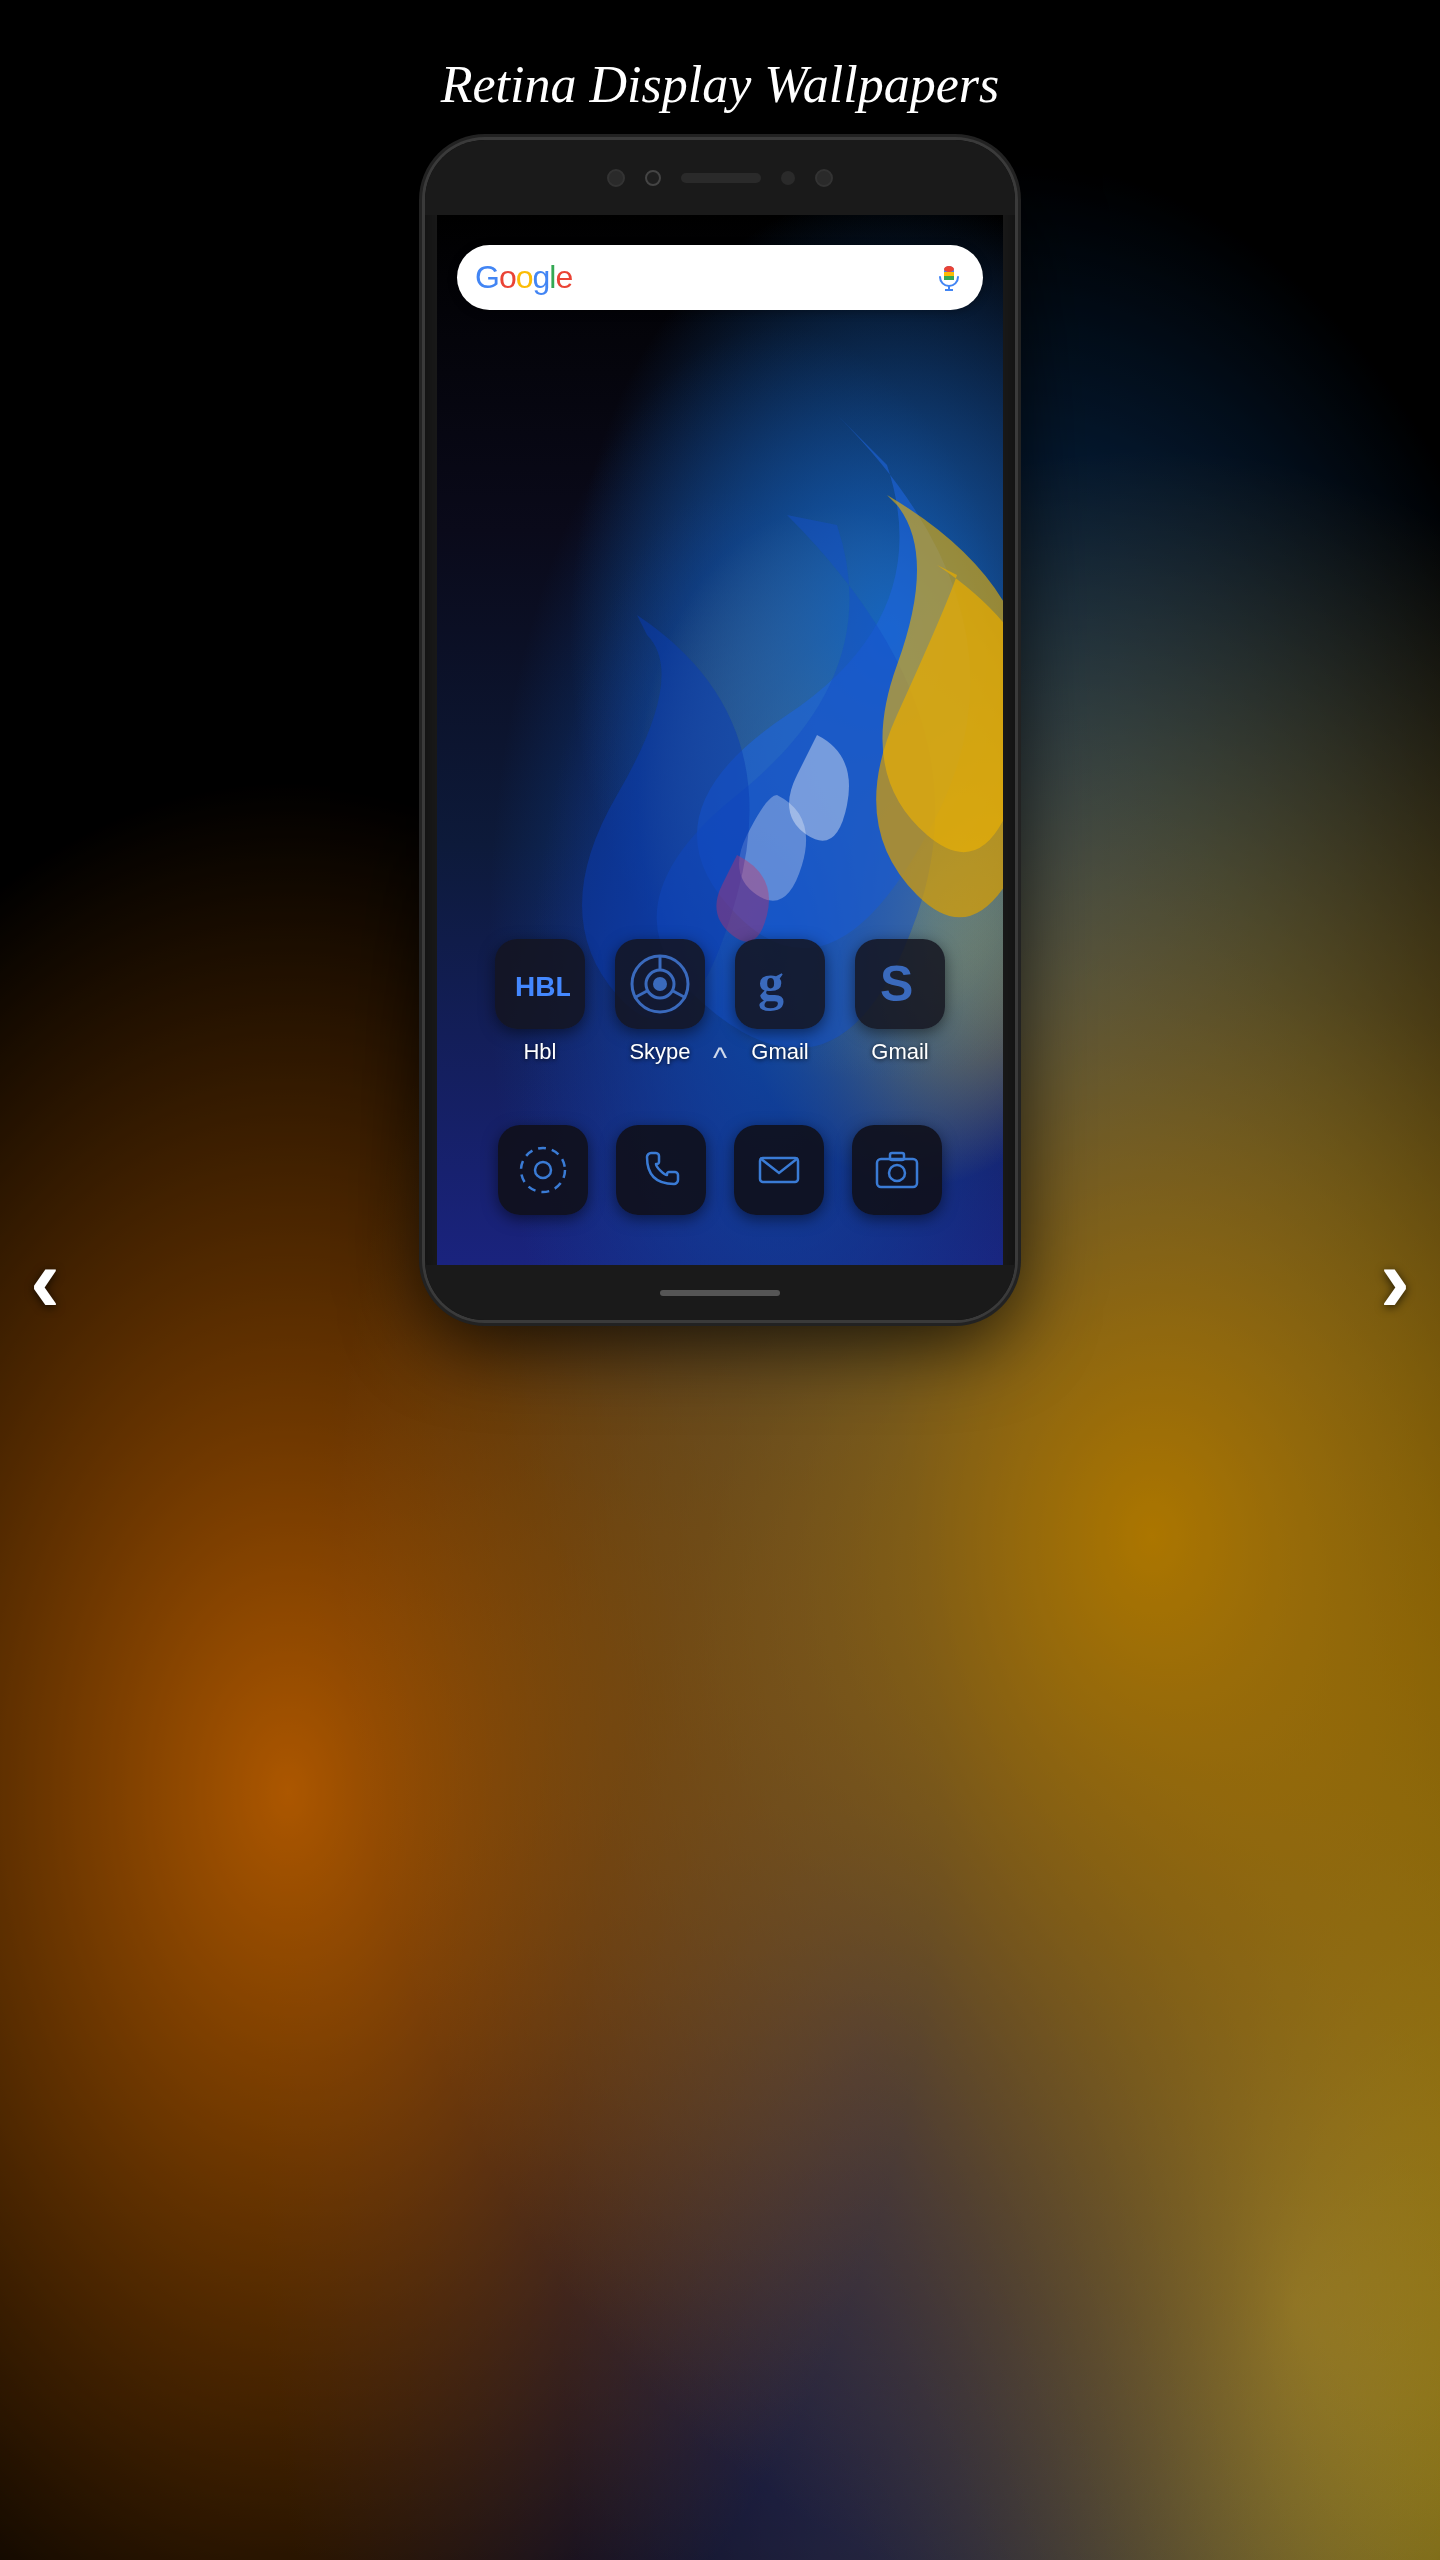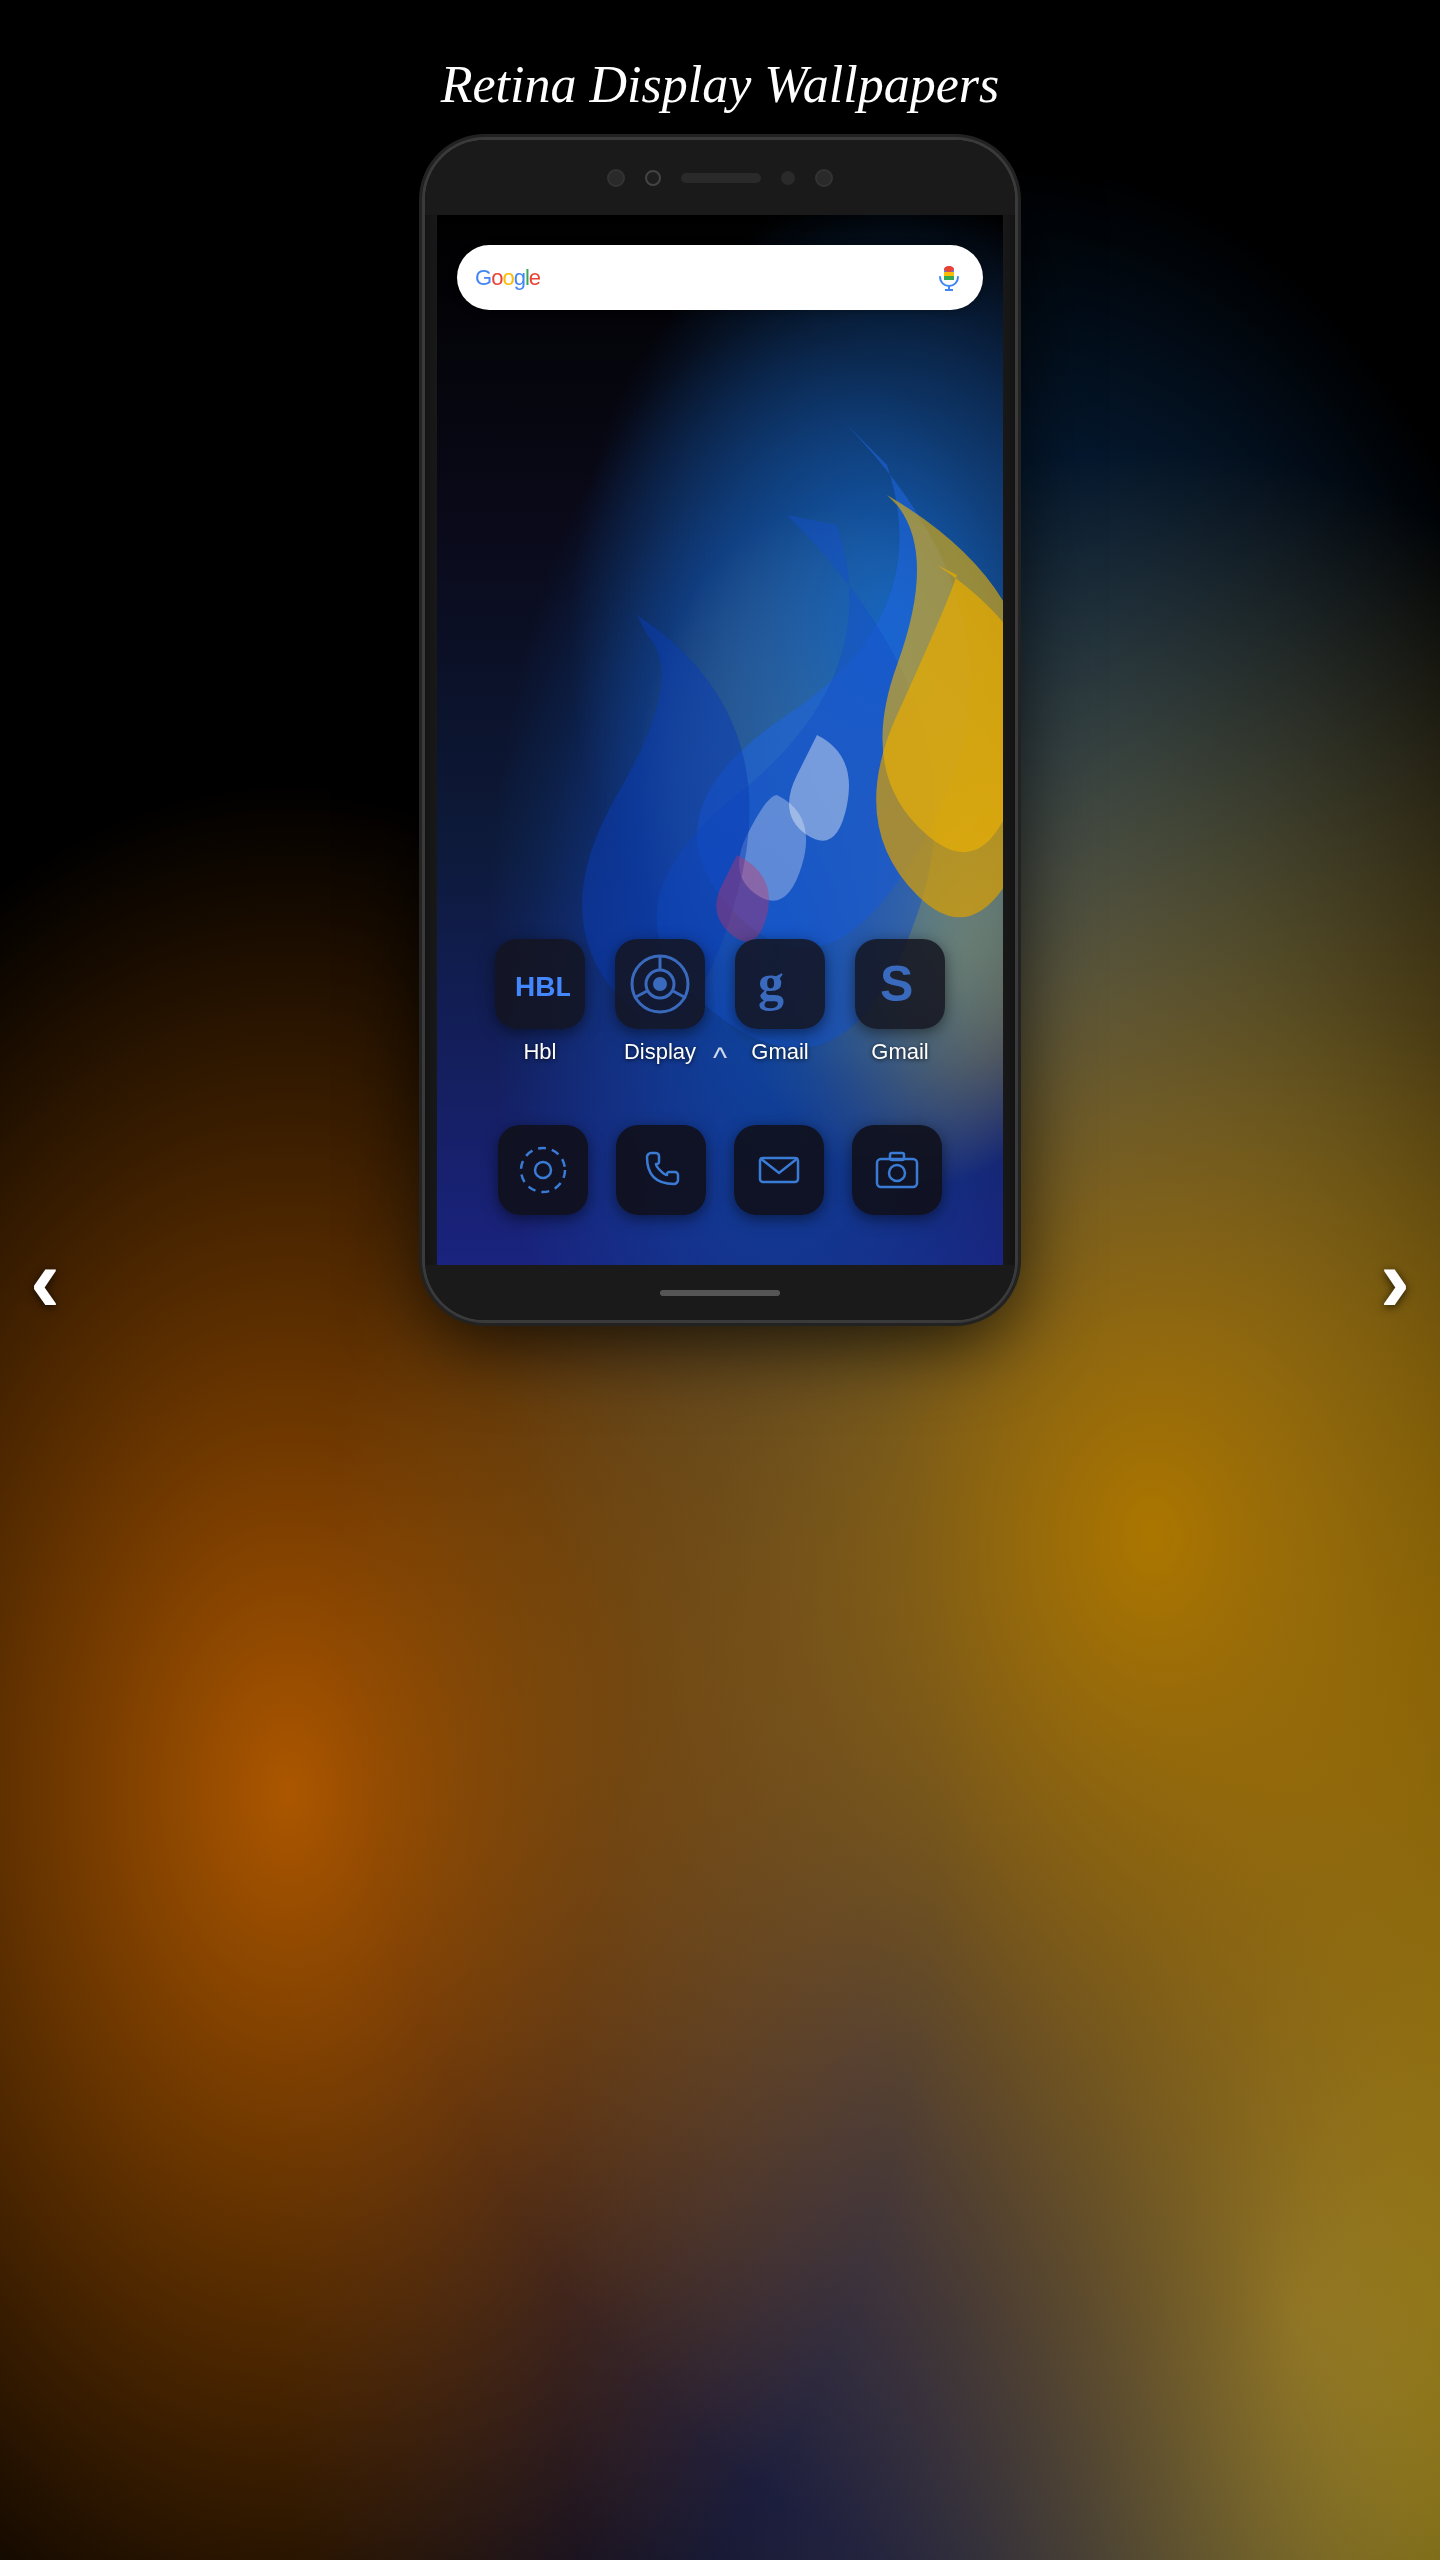--- a/index.html
+++ b/index.html
@@ -170,21 +170,21 @@
       border-radius: 35px;
       display: flex;
       align-items: center;
       padding: 0 18px;
       gap: 12px;
       box-shadow: 0 2px 10px rgba(0,0,0,0.3);
       z-index: 10;
     }
 
     .google-logo {
-      font-size: 22px;
+      font-size: 32px;
       font-weight: 500;
       letter-spacing: -1px;
     }
     .g-blue { color: #4285F4; }
     .g-red { color: #EA4335; }
     .g-yellow { color: #FBBC05; }
     .g-green { color: #34A853; }
 
     .google-bar-spacer { flex: 1; }
 
@@ -387,21 +387,21 @@
               <circle cx="30" cy="30" r="28" fill="none" stroke="#3a6abd" stroke-width="3"></circle>
 
               <circle cx="30" cy="30" r="14" fill="none" stroke="#3a6abd" stroke-width="3"></circle>
 
               <line x1="30" y1="2" x2="30" y2="16" stroke="#3a6abd" stroke-width="3"></line>
               <line x1="56" y1="44" x2="43" y2="37" stroke="#3a6abd" stroke-width="3"></line>
               <line x1="4" y1="44" x2="17" y2="37" stroke="#3a6abd" stroke-width="3"></line>
               <circle cx="30" cy="30" r="7" fill="#3a6abd"></circle>
             </svg>
           </div>
-          <span class="app-label">Display</span>
+          <span class="app-label">Skype</span>
         </div>
 
         <div class="app-item">
           <div class="app-icon">
             <svg width="60" height="60" viewBox="0 0 60 60" xmlns="http://www.w3.org/2000/svg">
 
               <text x="8" y="46" font-size="52" font-weight="700" font-family="serif" fill="#3a6abd">g</text>
             </svg>
           </div>
           <span class="app-label">Gmail</span>

